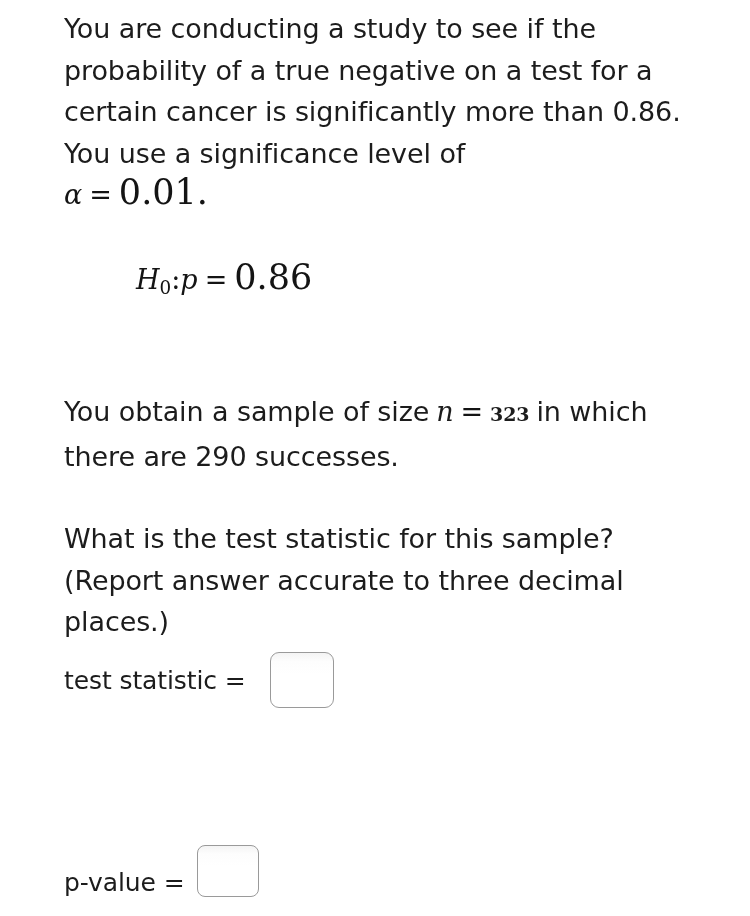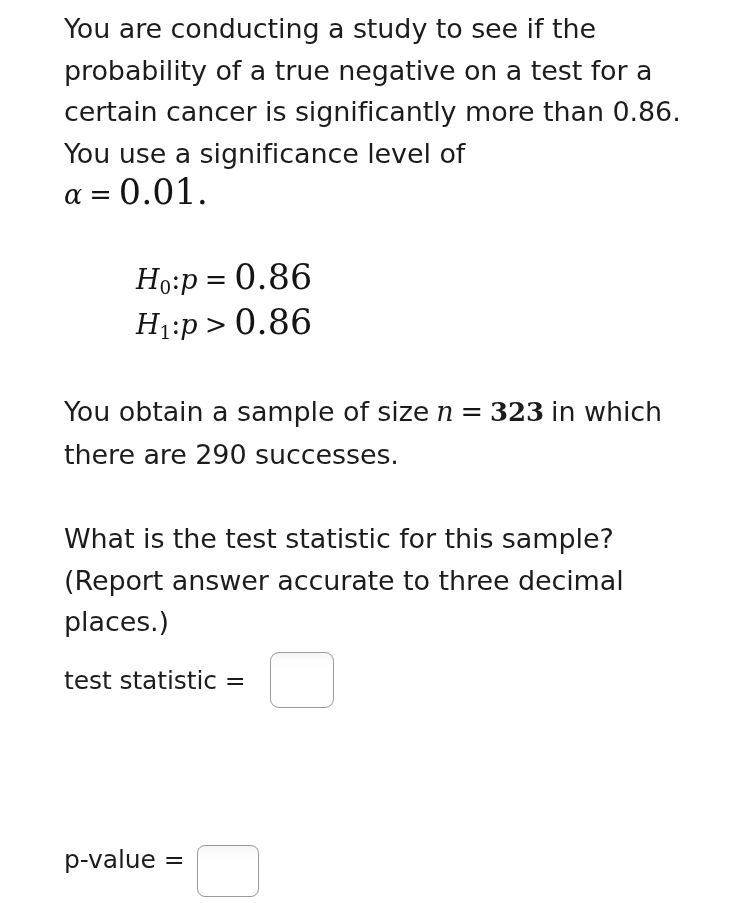--- a/index.html
+++ b/index.html
@@ -49,21 +49,21 @@
   }
   .math-num {
     font-family: "DejaVu Serif", "Liberation Serif", serif;
     font-style: normal;
     font-size: 35px;
   }
   .math-bold {
     font-family: "DejaVu Serif", "Liberation Serif", serif;
     font-style: normal;
     font-weight: 700;
-    font-size: 26px;
+    font-size: 19px;
   }
   .math sub {
     font-size: 0.68em;
     vertical-align: -0.28em;
     font-style: normal;
   }
   .op-wide {
     padding: 0 7px;
   }
 
@@ -108,21 +108,21 @@
     position: absolute;
     left: 64px;
     top: 750px;
     width: 640px;
   }
   .block-ans2 {
     position: absolute;
     left: 64px;
     top: 845px;
     display: flex;
-    align-items: flex-start;
+    align-items: flex-end;
   }
 
   .ans-label {
     font-family: "DejaVu Sans", sans-serif;
     font-size: 25px;
     color: #1c1c1c;
     letter-spacing: -0.1px;
     white-space: nowrap;
   }
 
@@ -157,23 +157,20 @@
     <p class="para">You are conducting a study to see if the probability of a true negative on a test for a certain cancer is significantly more than 0.86. You use a significance level of</p>
     <div class="math" style="margin-top:-2px;">
       <span class="math-it">α</span><span class="op-wide">=</span><span class="math-num">0.01.</span>
     </div>
   </div>
 
   <div class="block-hyp">
     <div class="math hyp-line">
       <span class="math-it">H</span><sub>0</sub><span>:</span><span class="math-it">p</span><span class="op-wide">=</span><span class="math-num">0.86</span>
     </div>
-    <div class="math hyp-line">
-      <span class="math-it">H</span><sub>1</sub><span>:</span><span class="math-it">p</span><span class="op-wide">&gt;</span><span class="math-num">0.86</span>
-    </div>
   </div>
 
   <div class="block-sample">
     <p class="para" style="display:inline;">
       <span>You obtain a sample of size</span><span class="math-it" style="margin-left:7px;">n</span><span class="math op-wide">=</span><span class="math-bold">323</span><span style="margin-left:7px;">in which there are 290 successes.</span>
     </p>
   </div>
 
   <div class="block-q1">
     <p class="para">What is the test statistic for this sample? (Report answer accurate to three decimal places.)</p>

